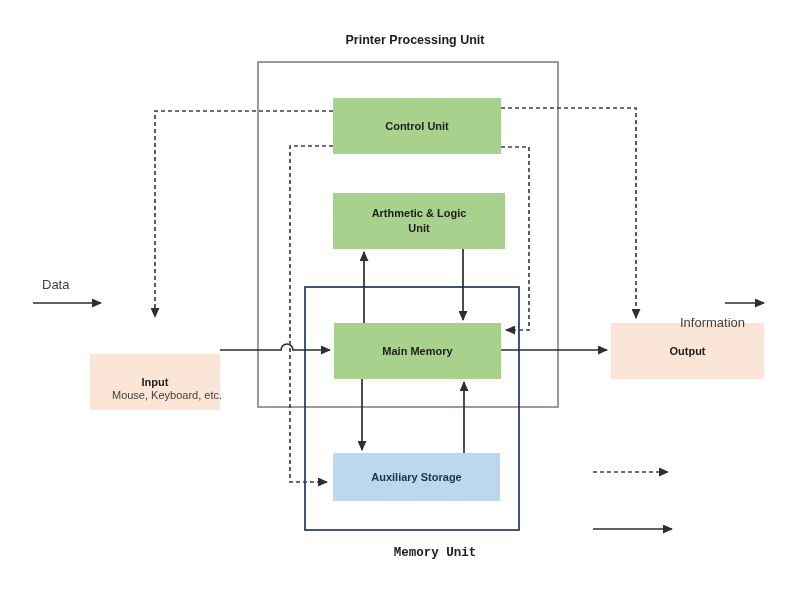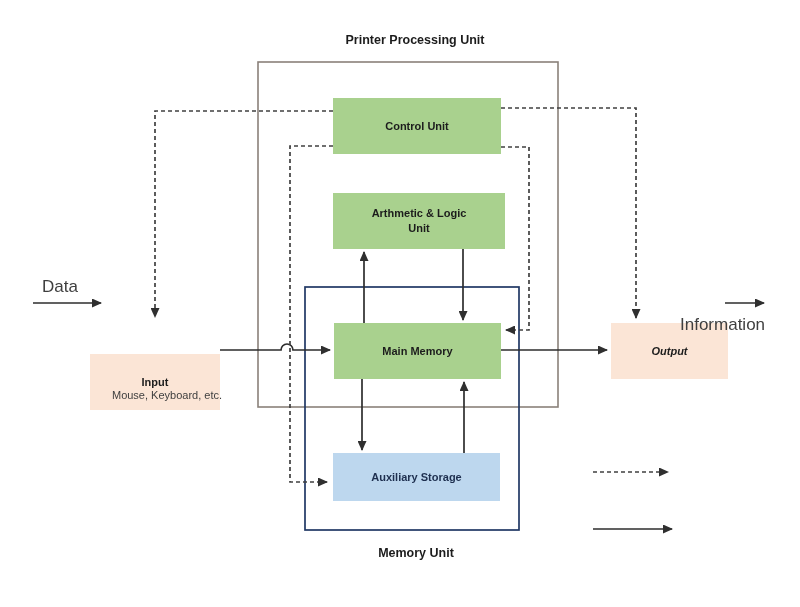--- a/index.html
+++ b/index.html
@@ -19,21 +19,21 @@
   .stack span{display:block;}
   .title{
     position:absolute;text-align:center;font-weight:bold;font-size:12.5px;
     color:var(--text-dark,#1c1c1c);
   }
   .caption{
     position:absolute;text-align:center;font-size:11px;line-height:1.55;
     color:var(--text-muted,#3f3f3f);
   }
   .annot{
-    position:absolute;font-size:17px;color:var(--text-muted,#3f3f3f);
+    position:absolute;font-size:13px;color:var(--text-muted,#3f3f3f);
   }
   svg .s{stroke:var(--solid-line,#2d2d2d);stroke-width:1.7;fill:none;}
   svg .d{stroke:var(--dashed-line,#404040);stroke-width:1.7;fill:none;stroke-dasharray:4 3;}
   svg .frame-cpu{stroke:var(--cpu-border,#8a817a);stroke-width:1.6;fill:none;}
   svg .frame-mem{stroke:var(--memory-border,#203864);stroke-width:1.7;fill:none;}
 </style>
 </head>
 <body>
 
 <div class="canvas">
@@ -81,25 +81,25 @@
   </div>
 
   <div class="box blue" style="left:333px;top:453px;width:167px;height:48px;">
     <span>Auxiliary Storage</span>
   </div>
 
   <div class="box peach" style="left:90px;top:322px;width:130px;height:56px;margin-top:32px;">
     <span>Input</span>
   </div>
 
-  <div class="box peach" style="left:611px;top:323px;width:117px;height:56px;font-style:italic;">
+  <div class="box peach" style="left:611px;top:323px;width:153px;height:56px;">
     <span>Output</span>
   </div>
 
   <div class="title" style="left:265px;top:33px;width:300px;">Printer Processing Unit</div>
-  <div class="title" style="left:316px;top:546px;width:200px;">Memory Unit</div>
+  <div class="title" style="left:335px;top:546px;width:200px;font-family:Liberation Mono, monospace;">Memory Unit</div>
 
   <div class="caption" style="left:107px;top:387px;width:120px;">Mouse, Keyboard, etc.</div>
 
   <div class="annot" style="left:42px;top:277px;">Data</div>
   <div class="annot" style="left:680px;top:281px;margin-top:34px;">Information</div>
 
 </div>
 
 </body></html>

